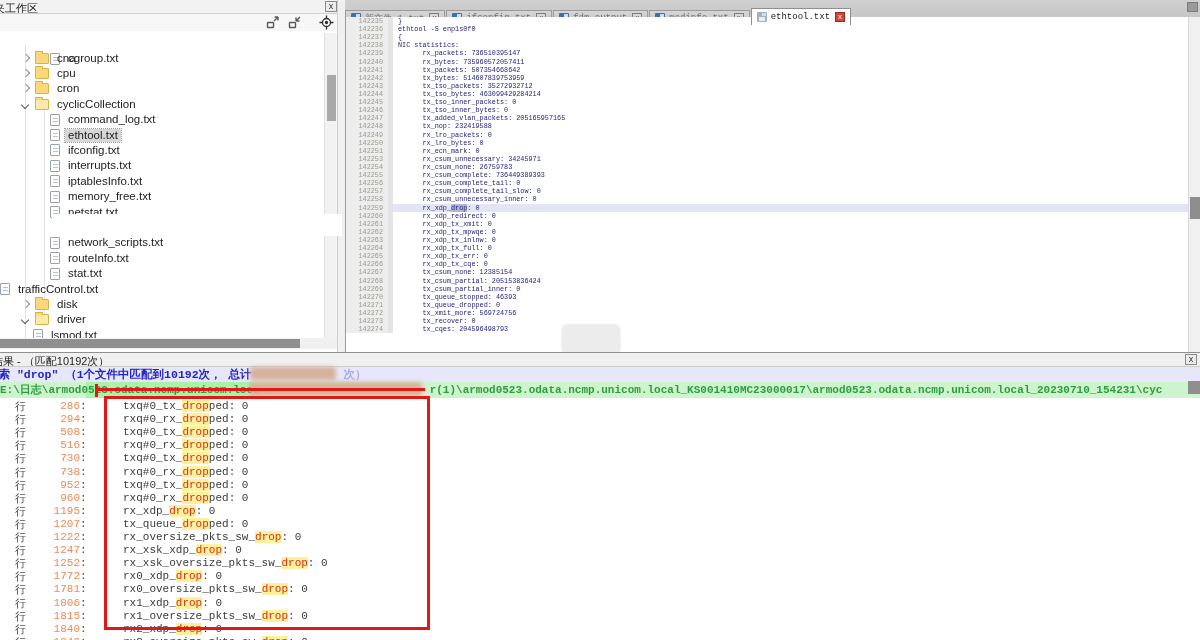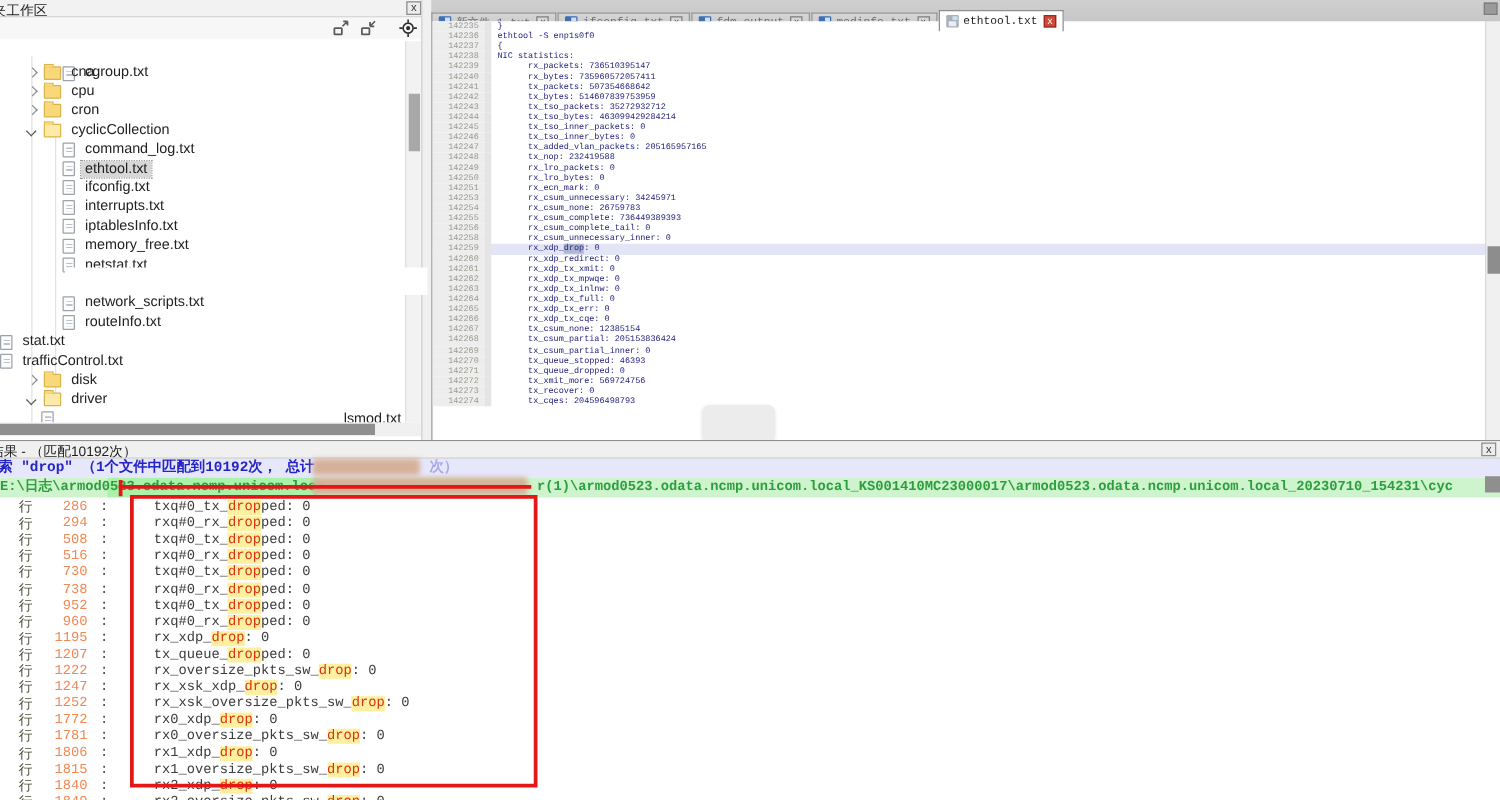--- a/index.html
+++ b/index.html
@@ -64,21 +64,21 @@
   .res-title { position:absolute; left:-8px; top:1px; font-size:11px; color:#1c1c1c; white-space:nowrap; }
   .res-close { position:absolute; right:3px; top:1px; width:12px; height:11px; background:#ececec; border:1px solid #8a8a8a; font-size:9px; line-height:8px; text-align:center; color:#333; }
   .res-summary { position:relative; height:15px; background:#e7e7fb; overflow:hidden; font-family:"Liberation Mono",monospace; font-weight:bold; font-size:11.5px; line-height:15px; color:#2424c4; white-space:nowrap; }
   .res-summary .txt { position:absolute; left:-13px; top:0; }
   .res-path { position:relative; height:16px; background:#cdf4cc; overflow:hidden; font-family:"Liberation Mono",monospace; font-weight:bold; font-size:11px; line-height:16px; color:#2d9e3e; white-space:nowrap; }
   .res-path .seg { position:relative; z-index:1; }
   .path-hl { position:absolute; left:86px; top:0; width:168px; height:16px; background:#aaf2aa; z-index:0; }
   .res-rows { position:relative; height:243px; overflow:hidden; }
   .rrow { position:absolute; left:0; width:1200px; height:13.1px; line-height:13.1px; font-family:"Liberation Mono",monospace; font-size:11px; white-space:pre; }
   .rrow .hanzi { position:absolute; left:15px; color:#50503e; font-family:"Liberation Sans",sans-serif; font-size:11px; }
-  .rrow .lnum { position:absolute; left:18px; width:52px; text-align:right; color:#ef8a56; }
+  .rrow .lnum { position:absolute; left:28px; width:52px; text-align:right; color:#ef8a56; }
   .rrow .colon { position:absolute; left:80px; color:#454545; }
   .rrow .rtext { position:absolute; left:123px; color:#3c3c3c; }
   .rrow mark { background:#fdf0a0; color:#d8320e; }
 
   
   .anno-rect { position:absolute; border:3px solid #e41616; z-index:9; pointer-events:none; }
   .anno-line { position:absolute; background:#e41616; z-index:9; pointer-events:none; }
   .censor { position:absolute; background:rgba(213,175,150,0.96); border-radius:3px; filter:blur(2.2px); z-index:8; }
   .faint { opacity:0.32; }
   .scroll-corner { position:absolute; background:#8f8f8f; z-index:7; }
@@ -176,39 +176,39 @@
           <span class="lbl">netstat.txt</span>
         </div>
         <div class="trow" style="top: 202.2px; padding-left: 50px;">
           <span class="file-ic"></span>
           <span class="lbl">network_scripts.txt</span>
         </div>
         <div class="trow" style="top: 217.6px; padding-left: 50px;">
           <span class="file-ic"></span>
           <span class="lbl">routeInfo.txt</span>
         </div>
-        <div class="trow" style="top: 233px; ">
+        <div class="trow" style="top: 233px; padding-left: 50px;">
           <span class="file-ic"></span>
           <span class="lbl">stat.txt</span>
         </div>
         <div class="trow" style="top: 248.4px; ">
           <span class="file-ic"></span>
           <span class="lbl">trafficControl.txt</span>
         </div>
         <div class="trow" style="top: 263.8px; padding-left: 22px;">
           <span class="chev right"></span>
           <span class="folder-ic"></span>
           <span class="lbl">disk</span>
         </div>
         <div class="trow" style="top: 279.2px; padding-left: 22px;">
           <span class="chev down"></span>
           <span class="folder-ic open"></span>
           <span class="lbl">driver</span>
         </div>
-        <div class="trow" style="top: 294.6px; padding-left: 33px; justify-content: space-between;">
+        <div class="trow" style="top: 294.6px; padding-left: 33px;">
           <span class="file-ic"></span>
           <span class="lbl">lsmod.txt</span>
         </div>
       </div>
     <div class="tree-spacer" style="left:52px; top:214px; width:290px; height:22px; z-index:5;"></div>
     <div class="tree-vscroll">
         <div class="tree-vthumb"></div>
       </div>
     <div class="tree-hscroll">
         <div class="tree-hthumb"></div>
@@ -260,20 +260,21 @@
       <div class="eline"><span class="num">142246</span><span class="marginstrip"></span><span class="code">      tx_tso_inner_bytes: 0</span></div>
       <div class="eline"><span class="num">142247</span><span class="marginstrip"></span><span class="code">      tx_added_vlan_packets: 205165957165</span></div>
       <div class="eline"><span class="num">142248</span><span class="marginstrip"></span><span class="code">      tx_nop: 232419588</span></div>
       <div class="eline"><span class="num">142249</span><span class="marginstrip"></span><span class="code">      rx_lro_packets: 0</span></div>
       <div class="eline"><span class="num">142250</span><span class="marginstrip"></span><span class="code">      rx_lro_bytes: 0</span></div>
       <div class="eline"><span class="num">142251</span><span class="marginstrip"></span><span class="code">      rx_ecn_mark: 0</span></div>
       <div class="eline"><span class="num">142253</span><span class="marginstrip"></span><span class="code">      rx_csum_unnecessary: 34245971</span></div>
       <div class="eline"><span class="num">142254</span><span class="marginstrip"></span><span class="code">      rx_csum_none: 26759783</span></div>
       <div class="eline"><span class="num">142255</span><span class="marginstrip"></span><span class="code">      rx_csum_complete: 736449389393</span></div>
       <div class="eline"><span class="num">142256</span><span class="marginstrip"></span><span class="code">      rx_csum_complete_tail: 0</span></div>
+      <div class="eline"><span class="num">142257</span><span class="marginstrip"></span><span class="code">      rx_csum_complete_tail_slow: 0</span></div>
       <div class="eline"><span class="num">142258</span><span class="marginstrip"></span><span class="code">      rx_csum_unnecessary_inner: 0</span></div>
       <div class="eline current"><span class="num">142259</span><span class="marginstrip"></span><span class="code"><span>      rx_xdp_</span><span class="sel">drop</span><span>: 0</span></span></div>
       <div class="eline"><span class="num">142260</span><span class="marginstrip"></span><span class="code">      rx_xdp_redirect: 0</span></div>
       <div class="eline"><span class="num">142261</span><span class="marginstrip"></span><span class="code">      rx_xdp_tx_xmit: 0</span></div>
       <div class="eline"><span class="num">142262</span><span class="marginstrip"></span><span class="code">      rx_xdp_tx_mpwqe: 0</span></div>
       <div class="eline"><span class="num">142263</span><span class="marginstrip"></span><span class="code">      rx_xdp_tx_inlnw: 0</span></div>
       <div class="eline"><span class="num">142264</span><span class="marginstrip"></span><span class="code">      rx_xdp_tx_full: 0</span></div>
       <div class="eline"><span class="num">142265</span><span class="marginstrip"></span><span class="code">      rx_xdp_tx_err: 0</span></div>
       <div class="eline"><span class="num">142266</span><span class="marginstrip"></span><span class="code">      rx_xdp_tx_cqe: 0</span></div>
       <div class="eline"><span class="num">142267</span><span class="marginstrip"></span><span class="code">      tx_csum_none: 12385154</span></div>

